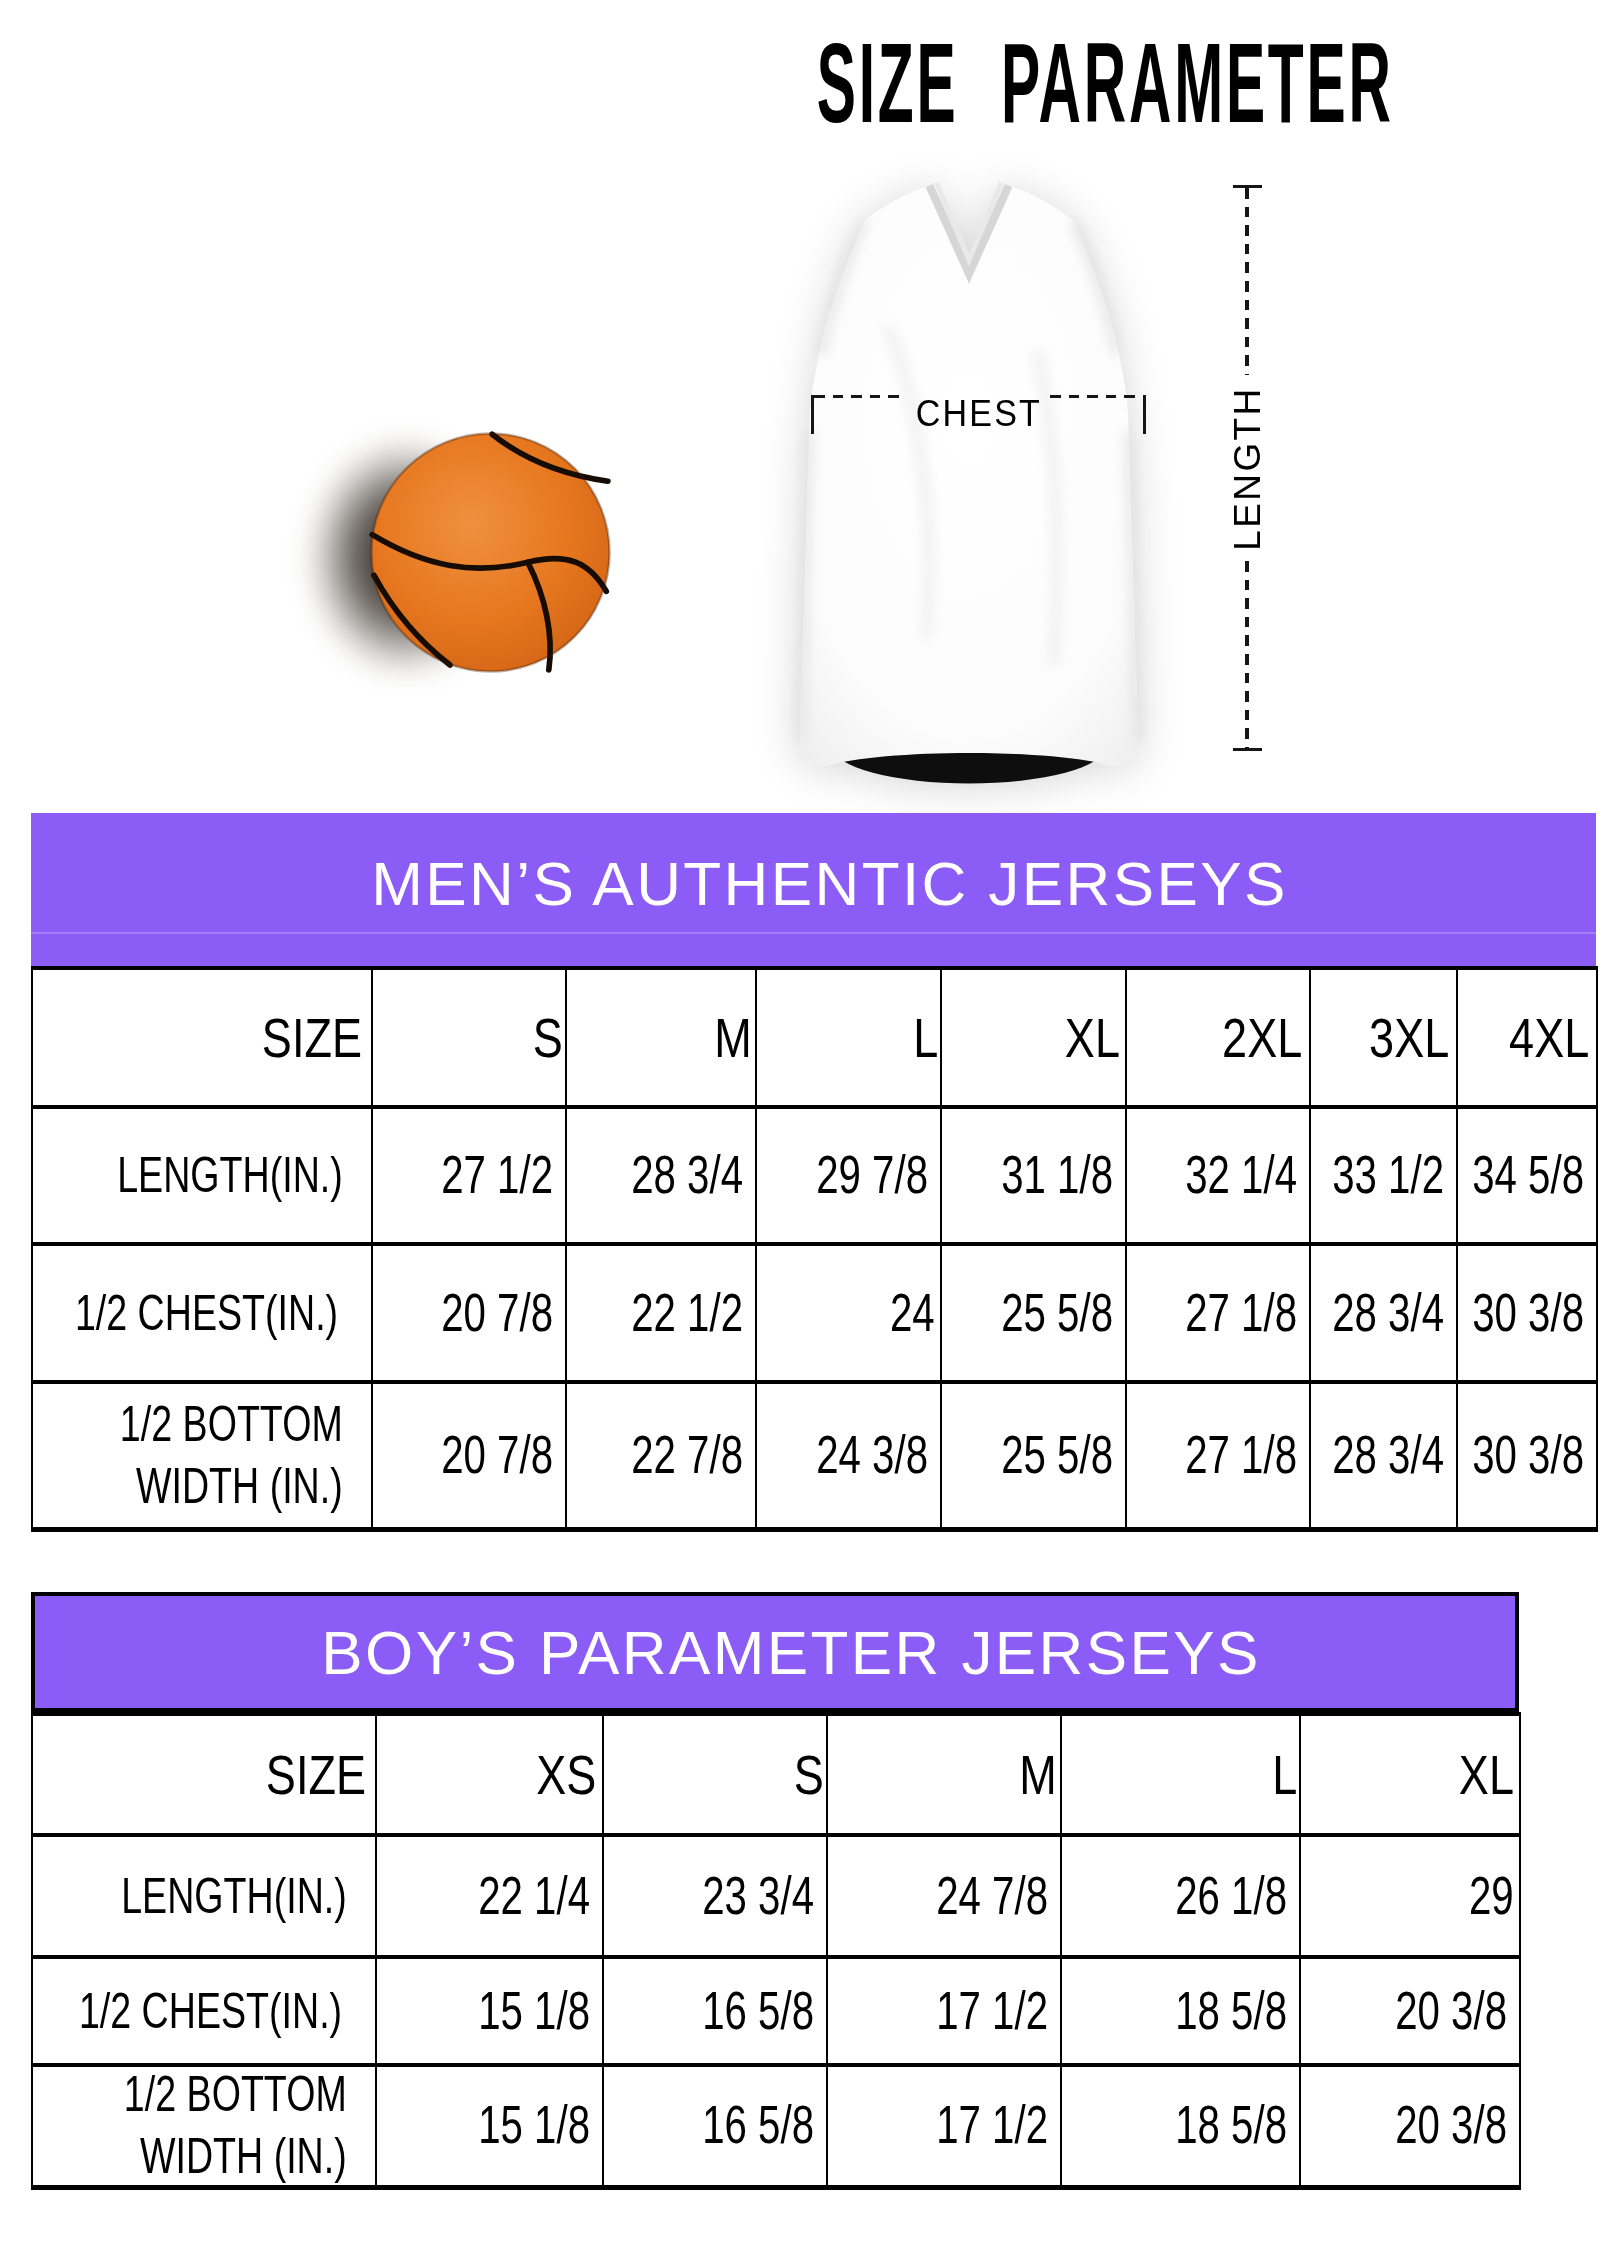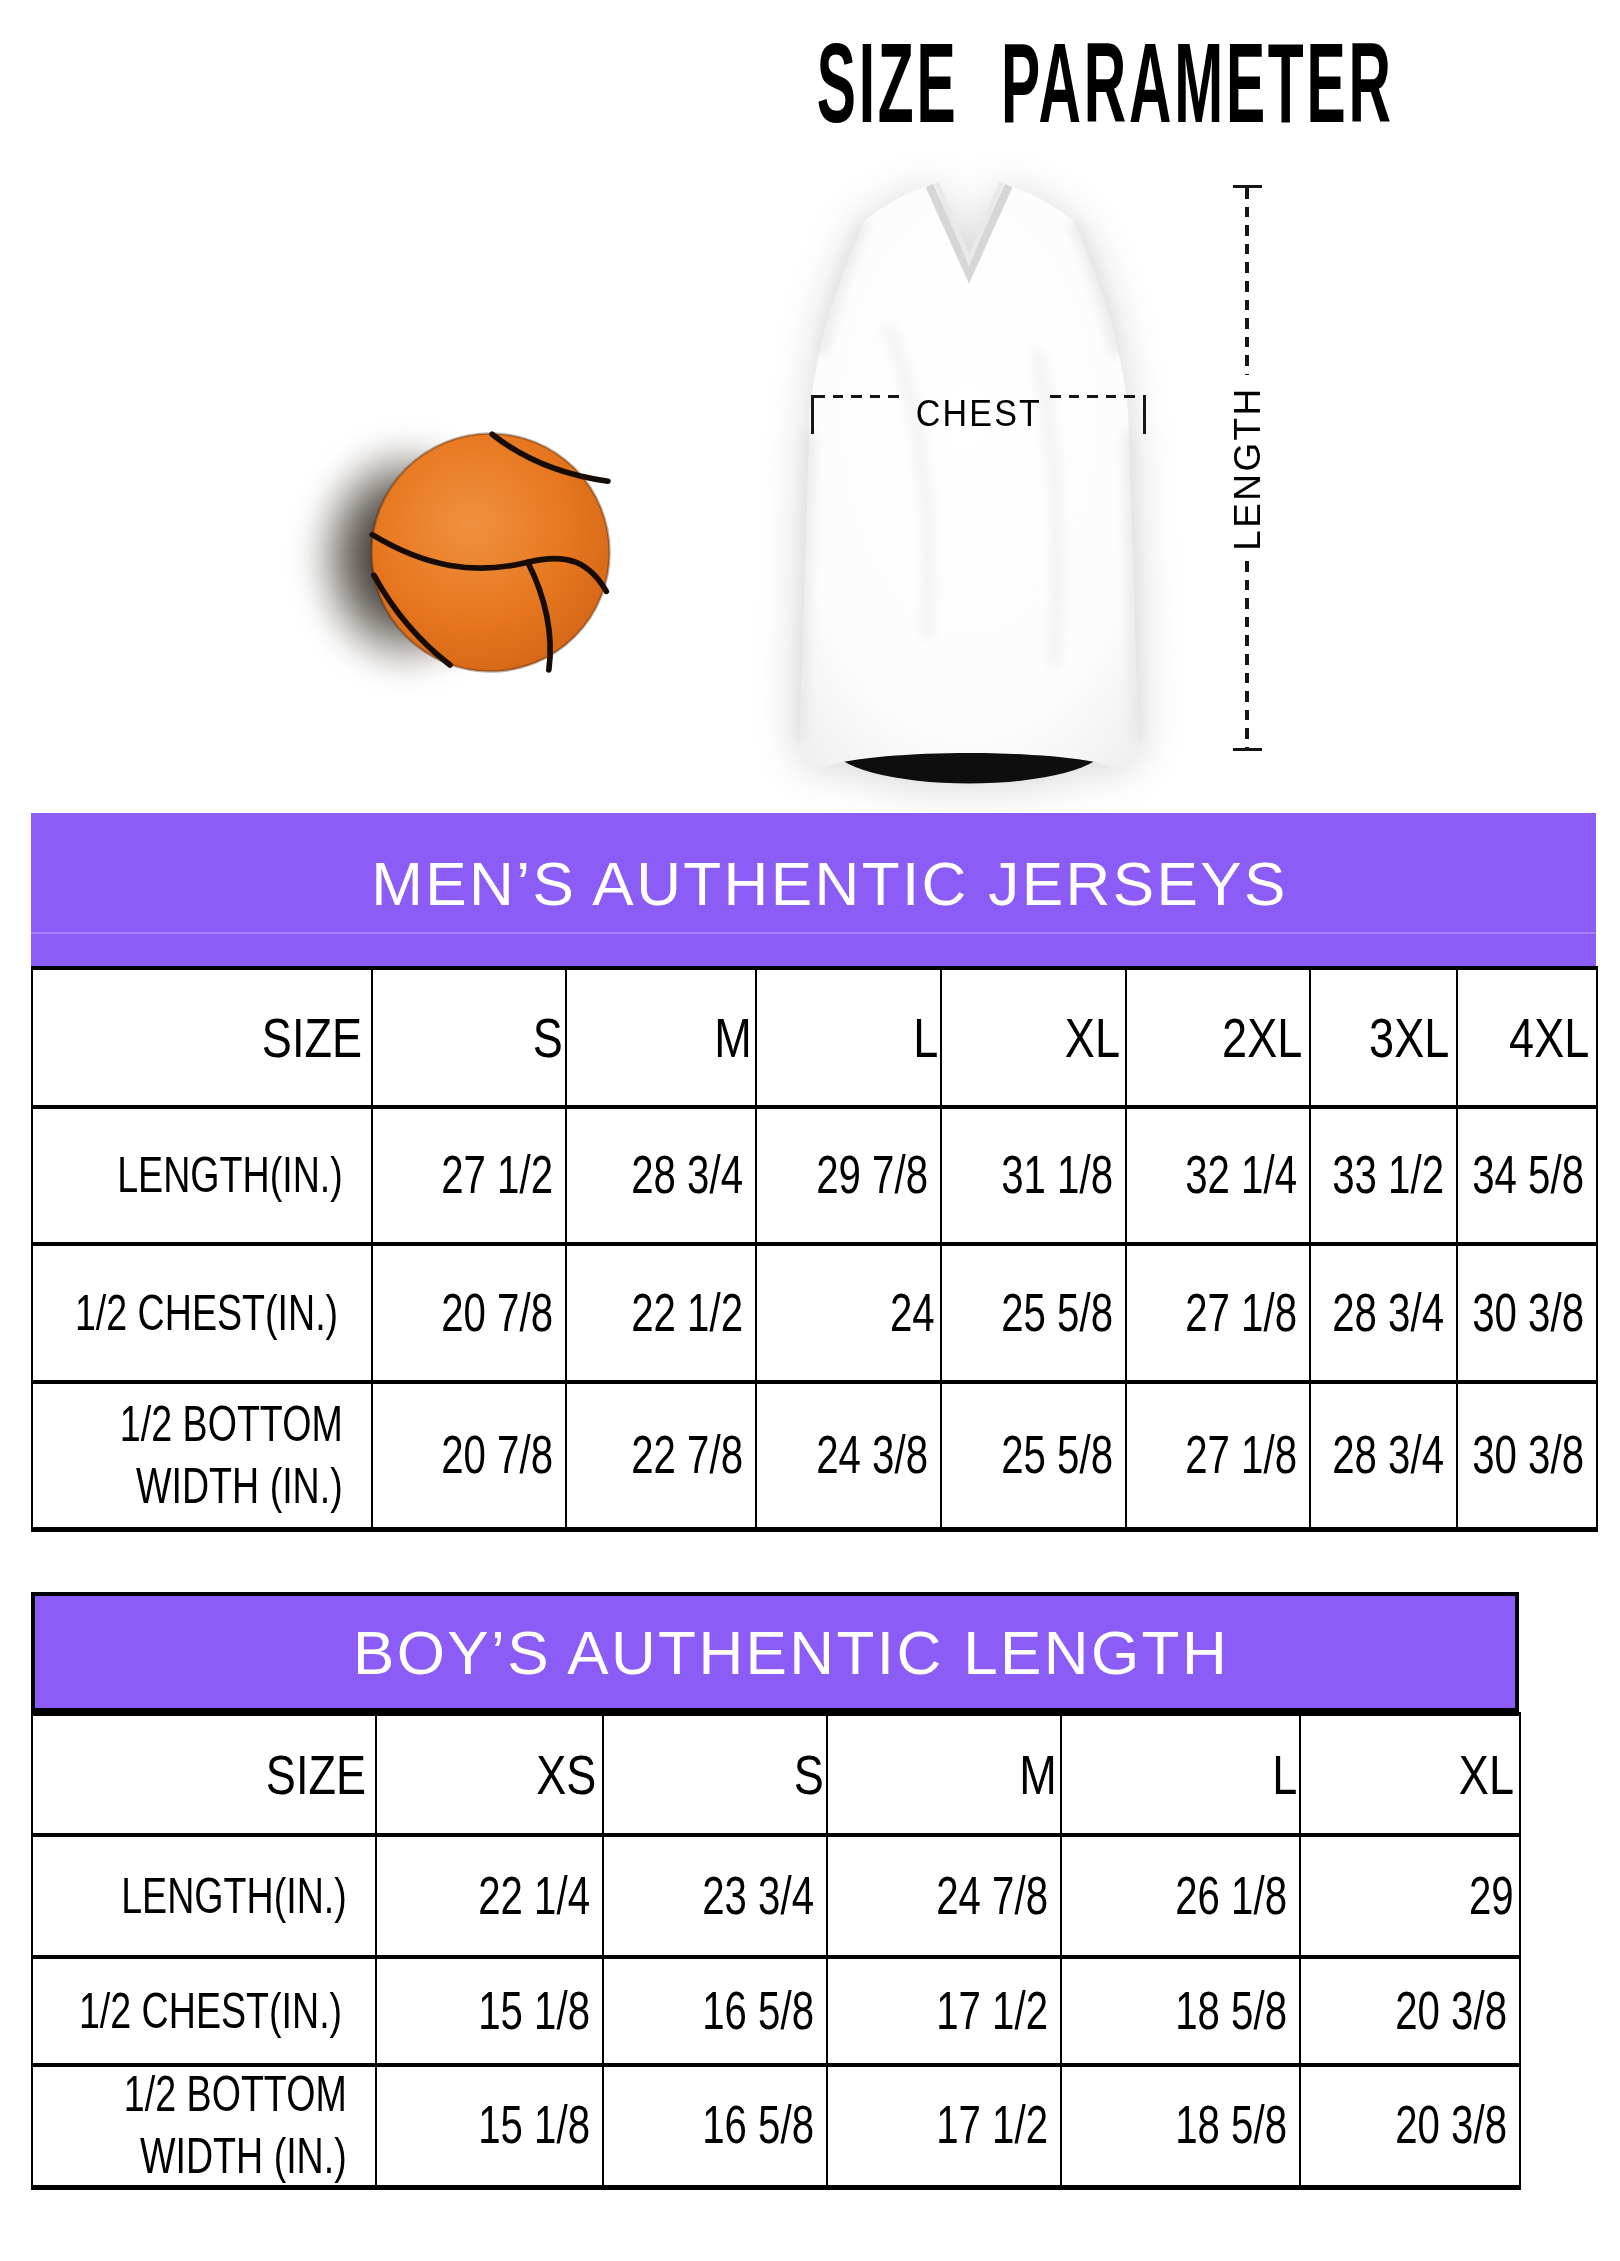--- a/index.html
+++ b/index.html
@@ -182,21 +182,21 @@
     <td class="num"><span>24 3/8</span></td>
     <td class="num"><span>25 5/8</span></td>
     <td class="num"><span>27 1/8</span></td>
     <td class="num"><span>28 3/4</span></td>
     <td class="num"><span>30 3/8</span></td>
   </tr>
   </tbody>
 </table>
 
 <div class="band band-boys">
-  <span>BOY’S AUTHENTIC LENGTH</span>
+  <span>BOY’S PARAMETER JERSEYS</span>
 </div>
 
 <table class="size-table boys">
   <colgroup>
     <col style="width:344px">
       <col style="width:227px">
       <col style="width:224px">
     <col style="width:234px">
       <col style="width:239px">
       <col style="width:220px">

